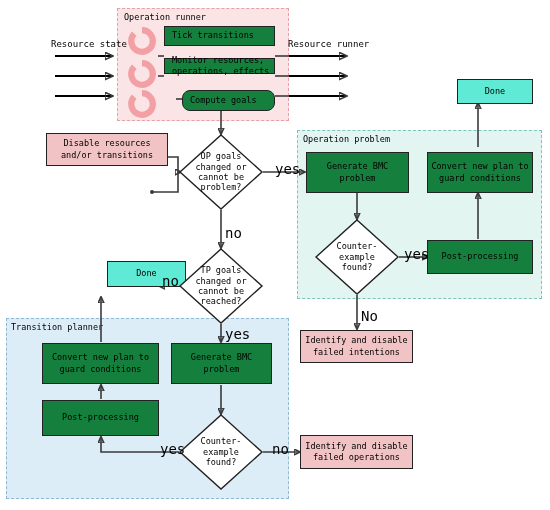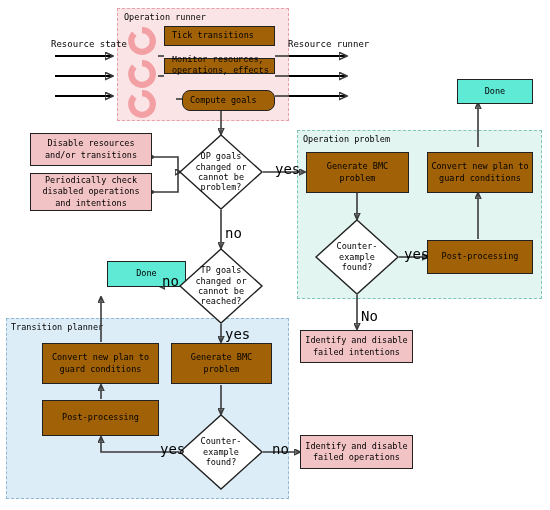--- a/index.html
+++ b/index.html
@@ -40,21 +40,21 @@
   #grp-trans {
     left: 6px; top: 318px; width: 283px; height: 181px;
     background: #dcedf7;
     border-color: #8fb8d4;
   }
   
   .node {
     position: absolute;
     box-sizing: border-box;
     border: 1.4px solid #222;
-    background: #a16207;
+    background: #15803d;
     display: flex;
     align-items: center;
     justify-content: center;
     text-align: center;
     font-size: 8.5px;
     line-height: 1.35;
     color: #000;
     white-space: pre-line;
     padding: 2px 3px;
   }
@@ -200,29 +200,26 @@
 
     <polyline points="101,342 101,331 101,297" marker-end="url(#ar)"></polyline>
 
     <line x1="263" y1="452" x2="300" y2="452" marker-end="url(#ar)"></line>
   </svg>
 
   <div class="iolabel" style="left:51px; top:40px;">Resource state</div>
   <div class="iolabel" style="left:288px; top:40px;">Resource runner</div>
 
   <div class="node left" style="left:164px; top:26px; width:111px; height:20px;">Tick transitions</div>
-  <div class="node left" style="left:164px; top:58px; width:111px; height:16px;font-family:Liberation Mono, monospace;">Monitor resources,
+  <div class="node left" style="left:164px; top:58px; width:111px; height:16px;">Monitor resources,
 operations, effects</div>
   <div class="node left" style="left:182px; top:90px; width:93px; height:21px;border-radius:8px;">Compute goals</div>
 
-  <div class="node pink" style="left:30px; top:133px; width:122px; height:33px;">Disable resources
+  <div class="node pink" style="left:46px; top:133px; width:122px; height:33px;">Disable resources
 and/or transitions</div>
-  <div class="node pink" style="left:30px; top:173px; width:122px; height:38px;">Periodically check
-disabled operations
-and intentions</div>
 
   <div class="node cream" style="left:430px; top:79px; width:76px; height:25px;">Done</div>
   <div class="node cream" style="left:80px; top:261px; width:79px; height:26px;">Done</div>
 
   <div class="node" style="left:306px; top:152px; width:103px; height:41px;">Generate BMC
 problem</div>
   <div class="node" style="left:427px; top:152px; width:106px; height:41px;">Convert new plan to
 guard conditions</div>
   <div class="node" style="left:427px; top:240px; width:106px; height:34px;">Post-processing</div>
 

